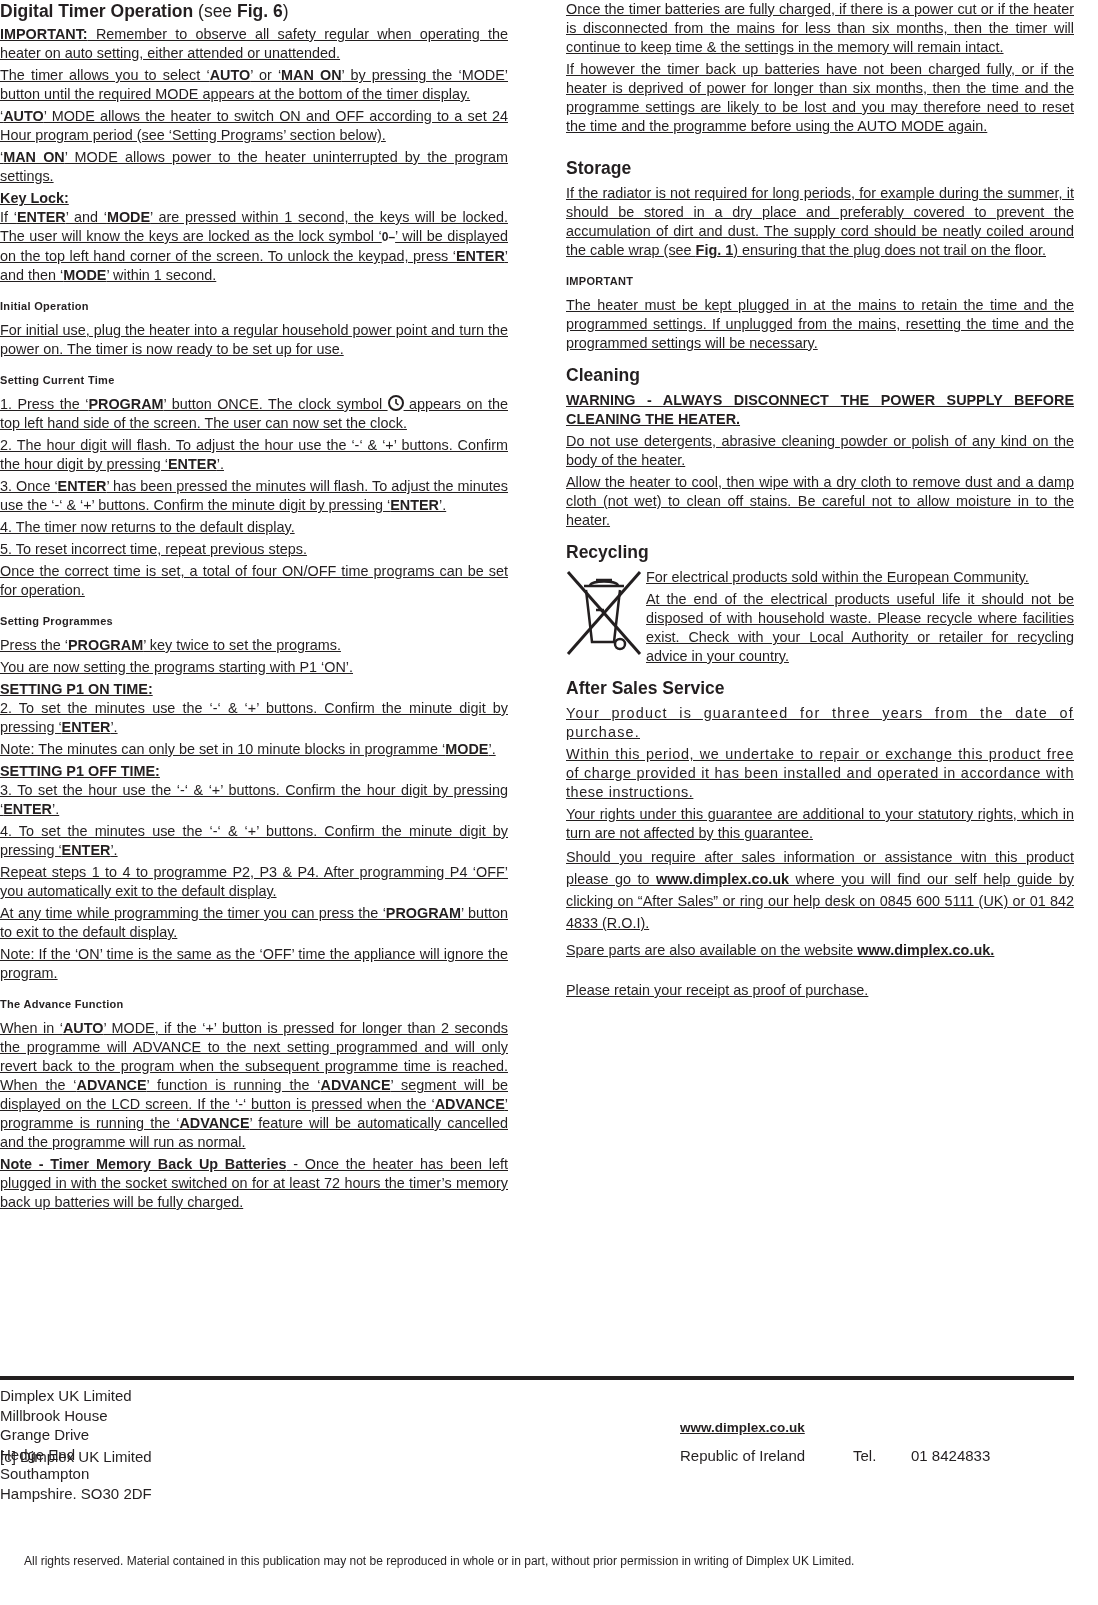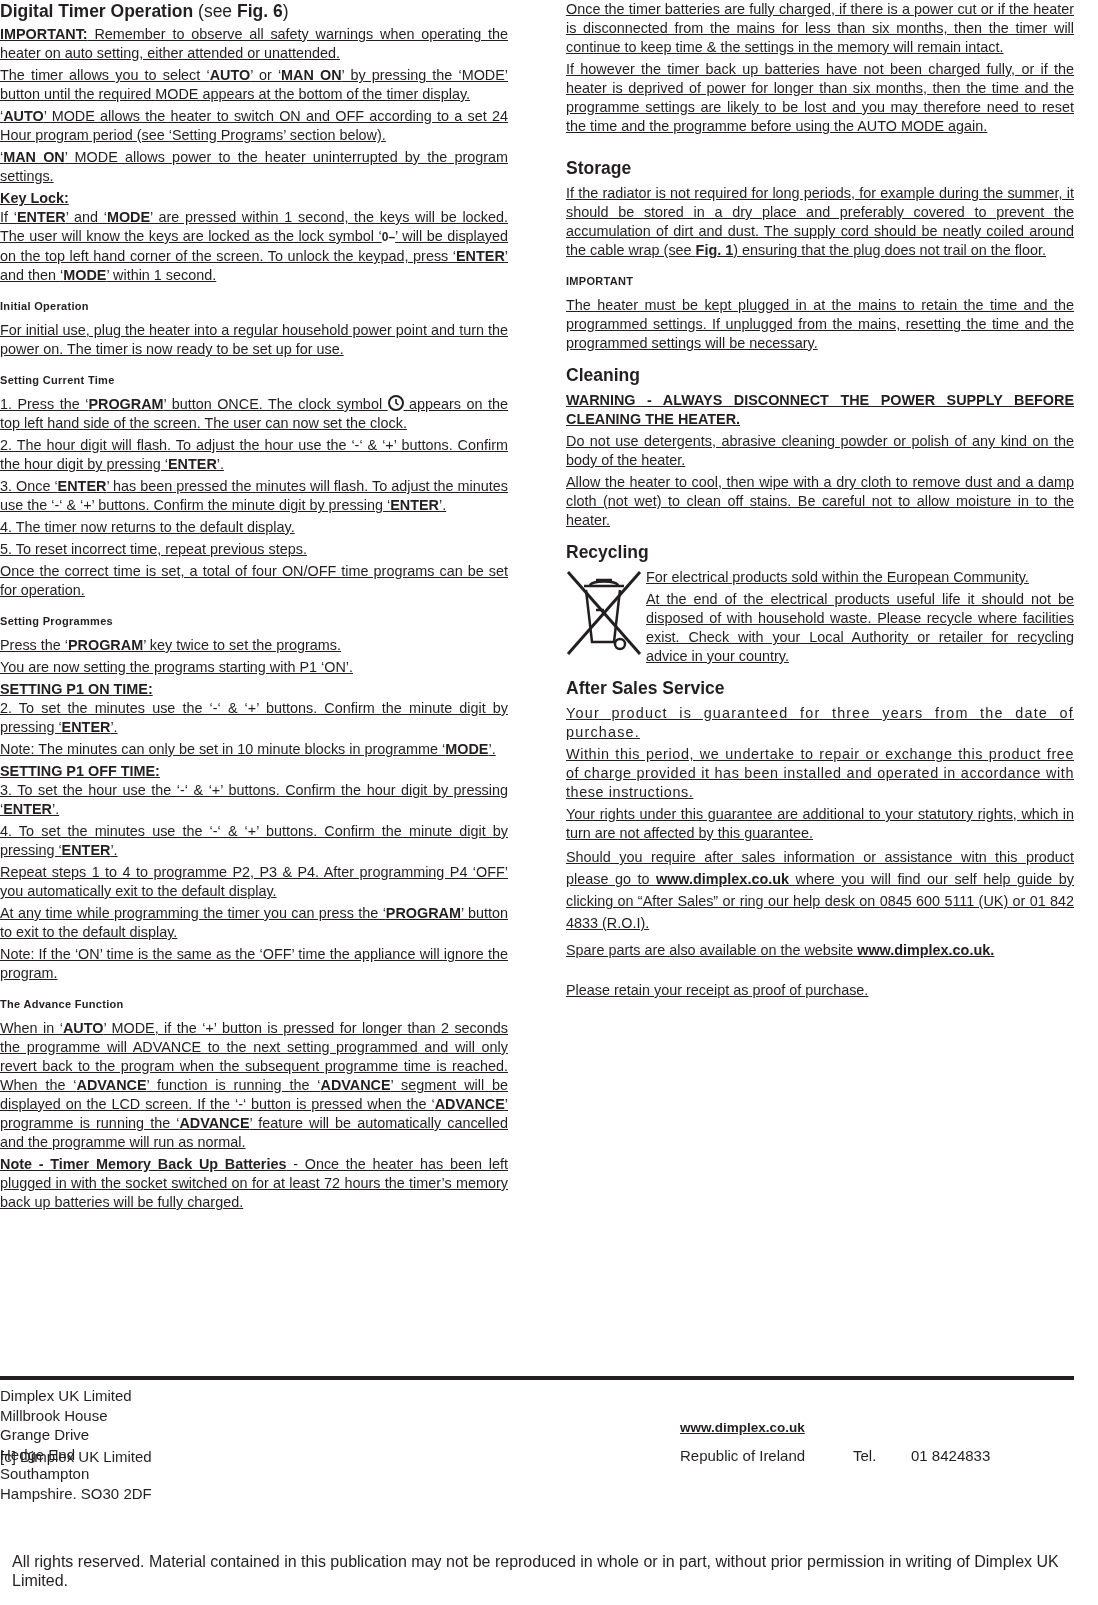--- a/index.html
+++ b/index.html
@@ -19,32 +19,32 @@
   b { font-weight: bold; }
   .link { font-weight: bold; text-decoration: underline; }
   .recycle { display: flex; gap: 2px; }
   .recycle svg { flex: 0 0 78px; }
   .rule { position: absolute; left: 0; top: 1376px; width: 1074px; height: 4px; background: #231f20; }
   .addr { position: absolute; left: 0; top: 1386px; font-size: 15px; line-height: 19.5px; }
   .web { position: absolute; left: 680px; top: 1418px; font-size: 13.5px; font-weight: bold; text-decoration: underline; }
   .roi { position: absolute; left: 680px; top: 1446px; font-size: 15px; display: flex; }
   .roi span { display: inline-block; }
   .copy { position: absolute; left: 0; top: 1447px; font-size: 15px; }
-  .rights { position: absolute; left: 12px; top: 1552px; font-size: 16px; }
+  .rights { position: absolute; left: 0; top: 1552px; font-size: 12px; padding-left: 24px; }
   .clock { display: inline-block; width: 12px; height: 12px; border: 2px solid #231f20; border-radius: 50%; vertical-align: -2px; position: relative; }
   .lock { display: inline-block; font-weight: bold; font-size: 12px; }
 </style>
 </head>
 <body>
 
 <div class="col col-left">
   <h2 style="margin-bottom:3px;">
     <span>Digital Timer Operation</span><span style="font-weight:normal"> (see </span><span>Fig. 6</span><span style="font-weight:normal">)</span>
   </h2>
-  <p><b>IMPORTANT:</b><span> Remember to observe all safety warnings when operating the heater on auto setting, either attended or unattended.</span></p>
+  <p><b>IMPORTANT:</b><span> Remember to observe all safety regular when operating the heater on auto setting, either attended or unattended.</span></p>
   <p><span>The timer allows you to select ‘</span><b>AUTO</b><span>’ or ‘</span><b>MAN ON</b><span>’ by pressing the ‘MODE’ button until the required MODE appears at the bottom of the timer display.</span></p>
   <p><span>‘</span><b>AUTO</b><span>’ MODE allows the heater to switch ON and OFF according to a set 24 Hour program period (see ‘Setting Programs’ section below).</span></p>
   <p><span>‘</span><b>MAN ON</b><span>’ MODE allows power to the heater uninterrupted by the program settings.</span></p>
   <p class="sub">Key Lock:</p>
   <p><span>If ‘</span><b>ENTER</b><span>’ and ‘</span><b>MODE</b><span>’ are pressed within 1 second, the keys will be locked. The user will know the keys are locked as the lock symbol ‘</span><span class="lock">0–</span><span>’ will be displayed on the top left hand corner of the screen. To unlock the keypad, press ‘</span><b>ENTER</b><span>’ and then ‘</span><b>MODE</b><span>’ within 1 second.</span></p>
   <div class="sp"></div>
   <h3>Initial Operation</h3>
   <p>For initial use, plug the heater into a regular household power point and turn the power on.  The timer is now ready to be set up for use.</p>
   <div class="sp"></div>
   <h3>Setting Current Time</h3>

